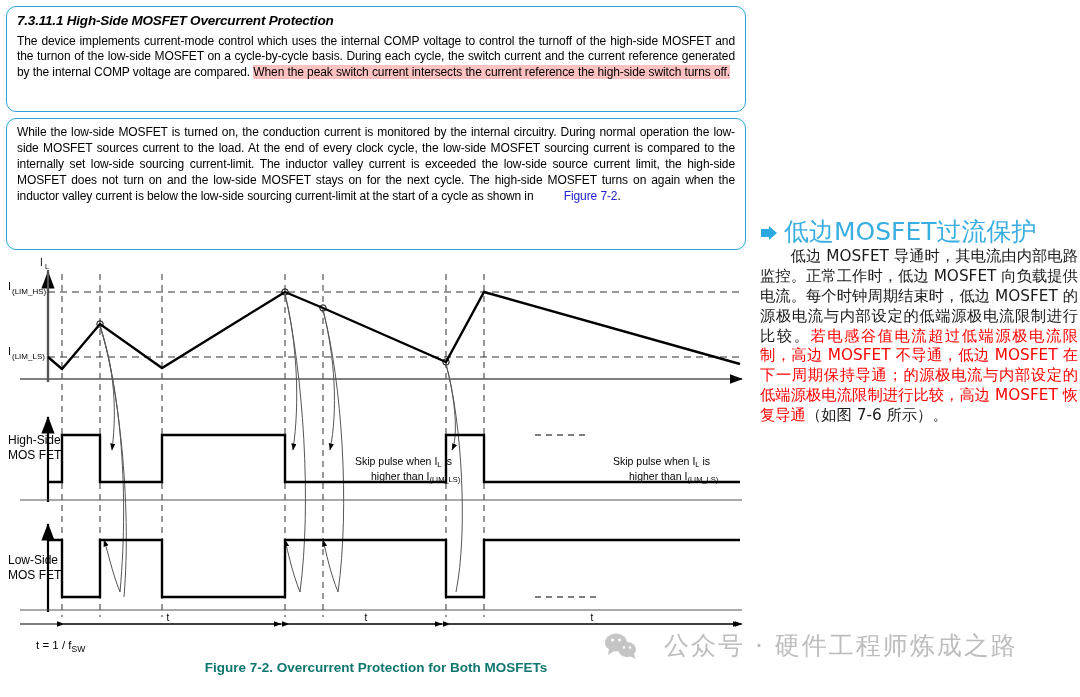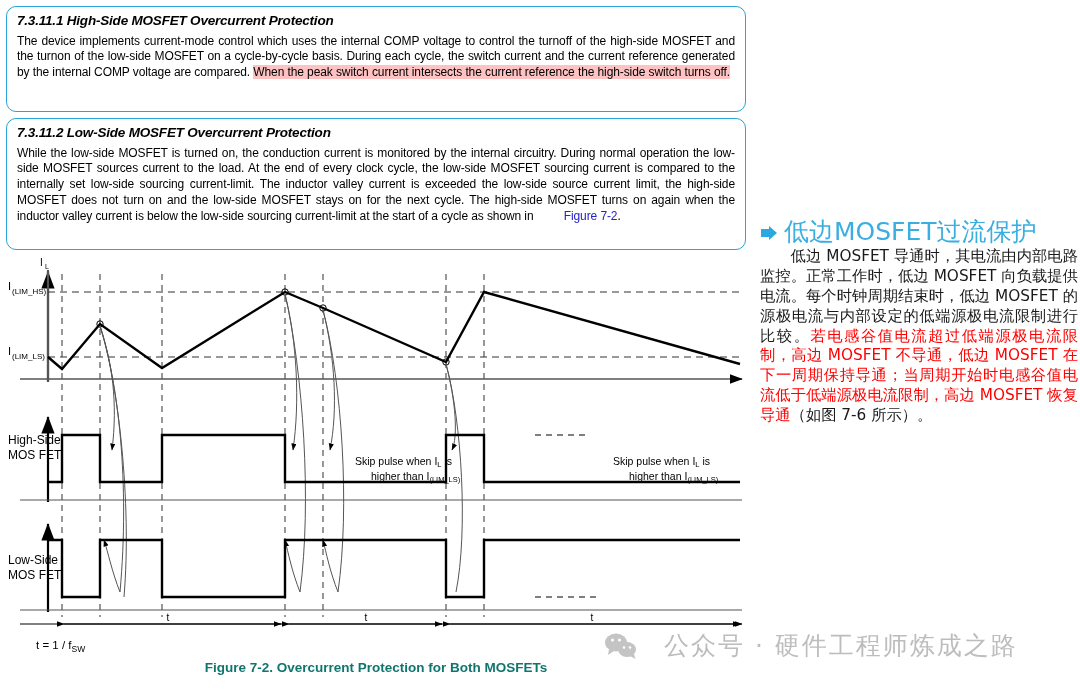--- a/index.html
+++ b/index.html
@@ -90,21 +90,20 @@
 <div id="root">
 
   <div class="left-col">
 
     <div class="callout" id="box-hs">
       <p class="sec-title">7.3.11.1 High-Side MOSFET Overcurrent Protection</p>
       <p class="sec-body"><span>The device implements current-mode control which uses the internal COMP voltage to control the turnoff of the high-side MOSFET and the turnon of the low-side MOSFET on a cycle-by-cycle basis. During each cycle, the switch current and the current reference generated by the internal COMP voltage are compared. </span><span class="hl">When the peak switch current intersects the current reference the high-side switch turns off.</span></p>
     </div>
 
     <div class="callout" id="box-ls">
-      <p class="sec-title">7.3.11.2 Low-Side MOSFET Overcurrent Protection</p>
       <p class="sec-body"><span>While the low-side MOSFET is turned on, the conduction current is monitored by the internal circuitry. During normal operation the low-side MOSFET sources current to the load. At the end of every clock cycle, the low-side MOSFET sourcing current is compared to the internally set low-side sourcing current-limit. The inductor valley current is exceeded the low-side source current limit, the high-side MOSFET does not turn on and the low-side MOSFET stays on for the next cycle. The high-side MOSFET turns on again when the inductor valley current is below the low-side sourcing current-limit at the start of a cycle as shown in </span><span class="figlink">Figure 7-2</span><span>.</span></p>
     </div>
 
     <div class="figure-wrap">
       <svg width="752" height="400" viewBox="0 0 752 400">
         <defs>
           <marker id="ar" markerWidth="9" markerHeight="9" refX="7.5" refY="3" orient="auto">
             <path d="M0,0 L8,3 L0,6 z" fill="#000"></path>
           </marker>
           <marker id="arS" markerWidth="8" markerHeight="8" refX="6.5" refY="2.6" orient="auto">
@@ -221,21 +220,21 @@
 
     <div class="cn-block" id="cn-block-2">
       <div class="cn-head">
         <span class="arrow-icon">
           <svg width="18" height="16" viewBox="0 0 18 16">
               <path d="M1,4 L9,4 L9,1 L17,8 L9,15 L9,12 L1,12 Z" fill="#29a9e0"></path>
             </svg>
         </span>
         <span class="cn-head-text">低边MOSFET过流保护</span>
       </div>
-      <p class="cn-body"><span class="ind">低边 MOSFET 导通时，其电流由内部电路监控。正常工作时，低边 MOSFET 向负载提供电流。每个时钟周期结束时，低边 MOSFET 的源极电流与内部设定的低端源极电流限制进行比较。</span><span class="cn-red">若电感谷值电流超过低端源极电流限制，高边 MOSFET 不导通，低边 MOSFET 在下一周期保持导通；当周期开始时电感谷值电流低于低端源极电流限制，高边 MOSFET 恢复导通</span><span>（如图 7-6 所示）。</span></p>
+      <p class="cn-body"><span class="ind">低边 MOSFET 导通时，其电流由内部电路监控。正常工作时，低边 MOSFET 向负载提供电流。每个时钟周期结束时，低边 MOSFET 的源极电流与内部设定的低端源极电流限制进行比较。</span><span class="cn-red">若电感谷值电流超过低端源极电流限制，高边 MOSFET 不导通，低边 MOSFET 在下一周期保持导通；的源极电流与内部设定的低端源极电流限制进行比较，高边 MOSFET 恢复导通</span><span>（如图 7-6 所示）。</span></p>
     </div>
   </div>
 
   <div class="watermark">
     <span>
       <svg width="34" height="28" viewBox="0 0 34 28">
         <ellipse cx="12" cy="10.5" rx="11" ry="9" fill="#c4c4c4"></ellipse>
         <path d="M5,17 L4,23 L10,19 Z" fill="#c4c4c4"></path>
         <circle cx="8.5" cy="8" r="1.6" fill="#ffffff"></circle>
         <circle cx="15.5" cy="8" r="1.6" fill="#ffffff"></circle>

